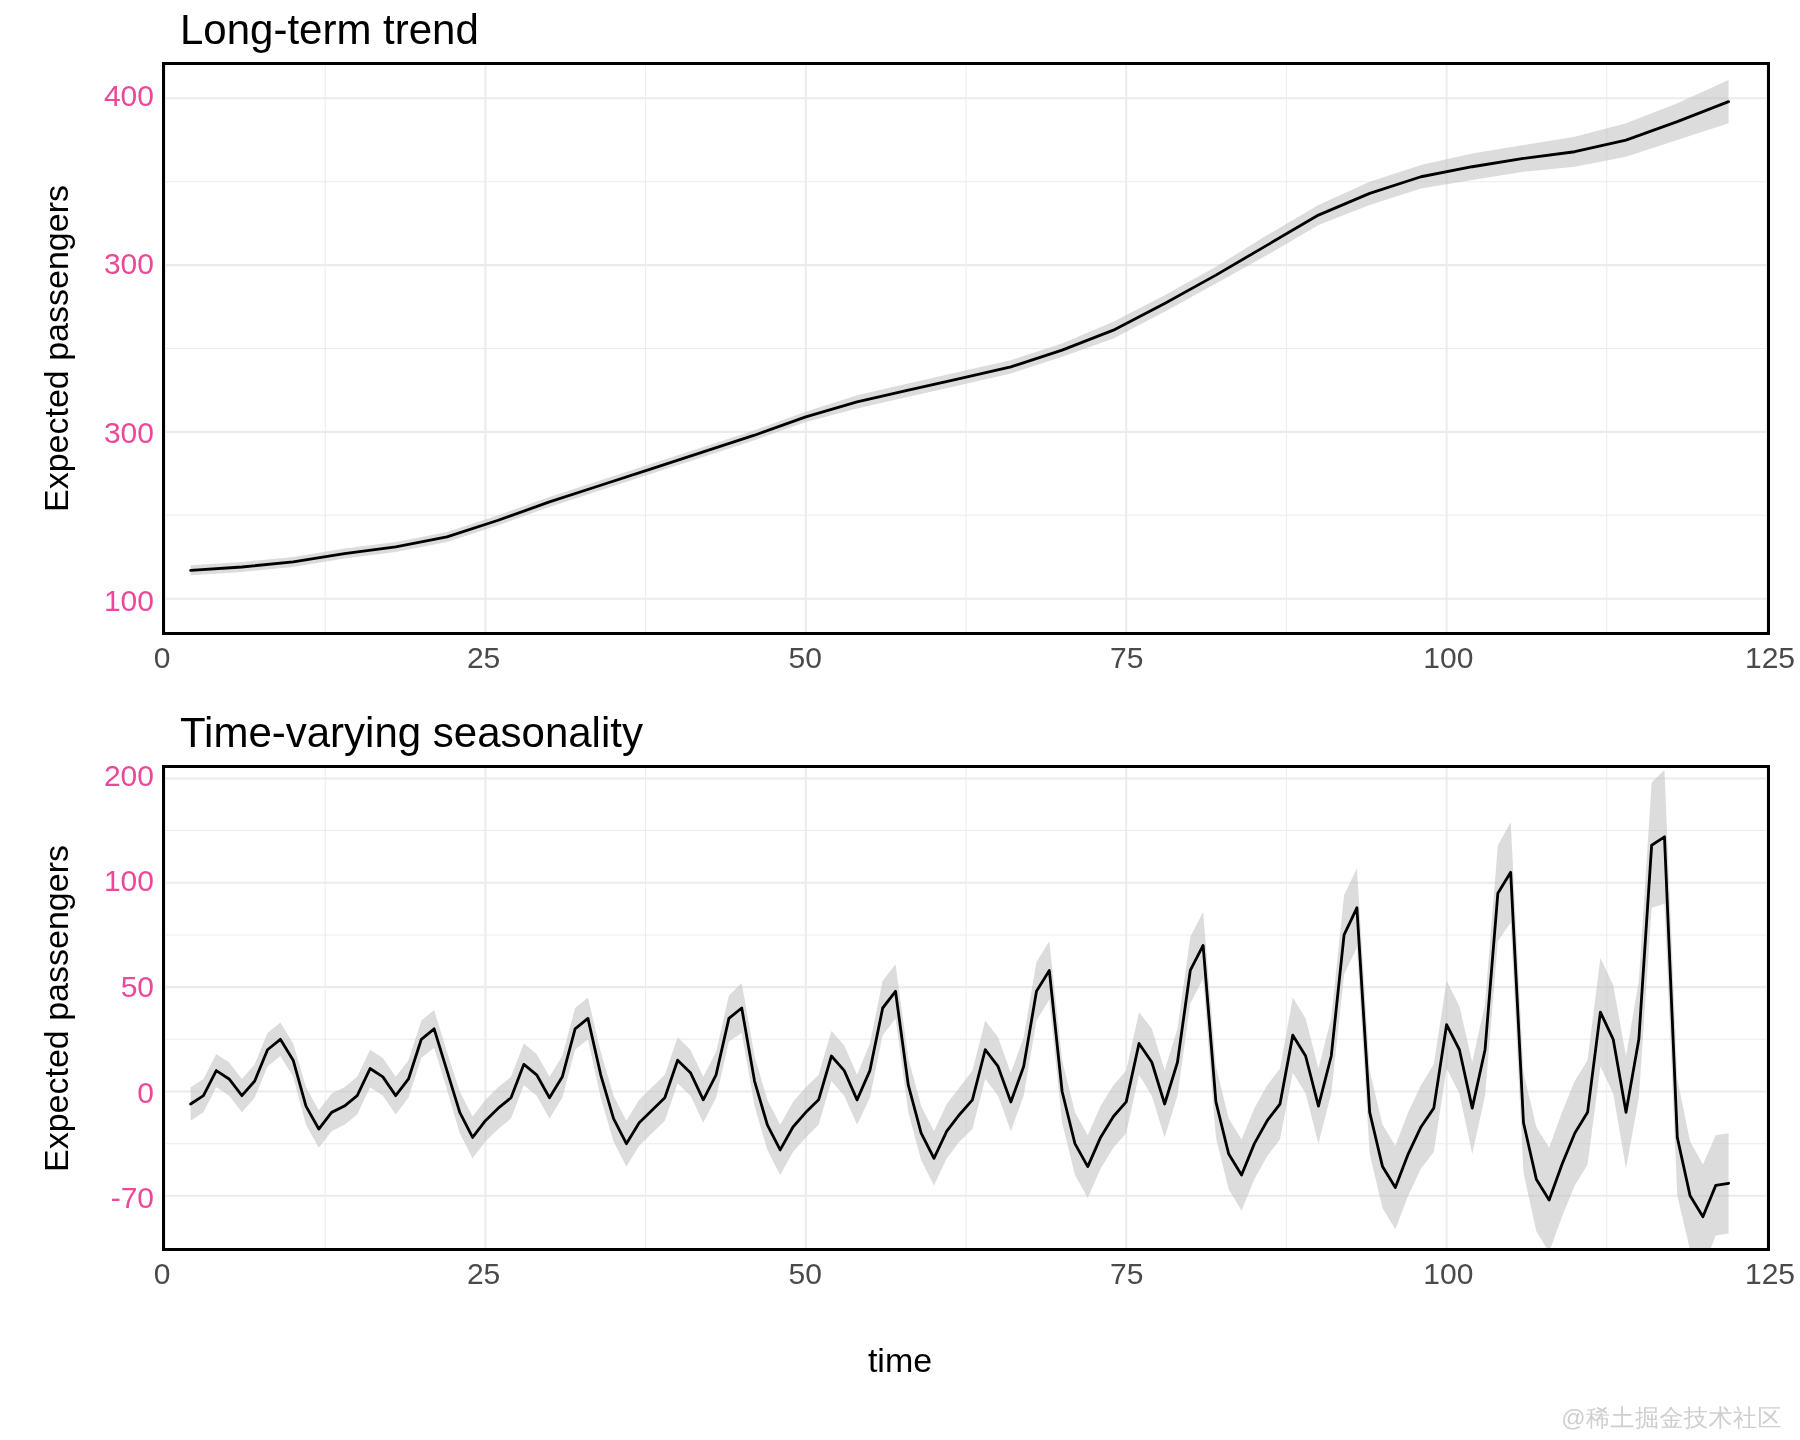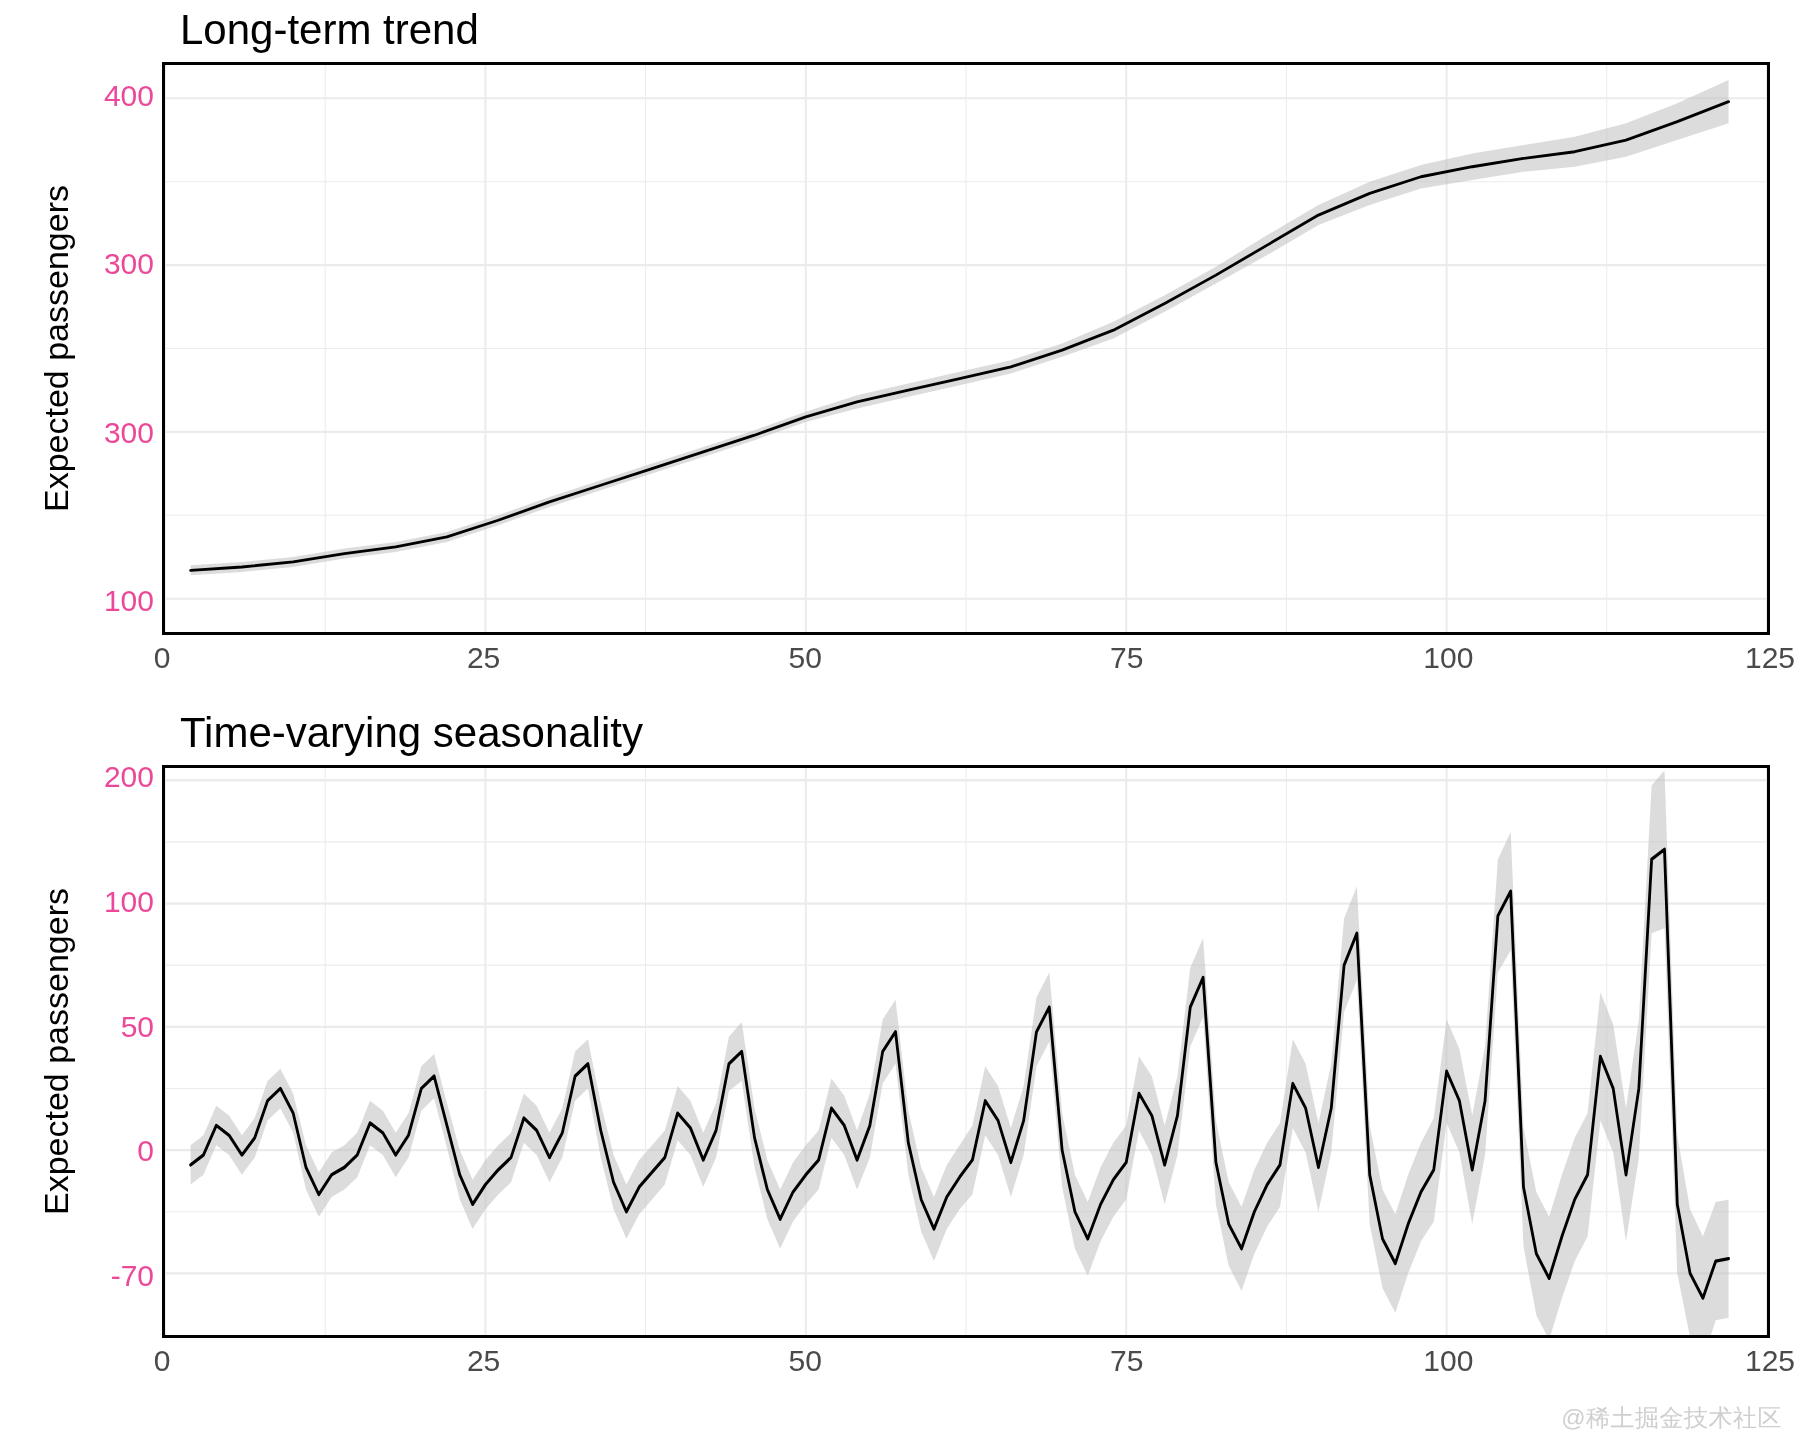--- a/index.html
+++ b/index.html
@@ -196,16 +196,17 @@
         </div>
     </div>
     <div class="xtick-row" id="xticks-season">
         <div class="xtick" style="left: 0%;">0</div>
         <div class="xtick" style="left: 20%;">25</div>
         <div class="xtick" style="left: 40%;">50</div>
         <div class="xtick" style="left: 60%;">75</div>
         <div class="xtick" style="left: 80%;">100</div>
         <div class="xtick" style="left: 100%;">125</div>
       </div>
+    <div class="xlab">time</div>
   </div>
 
   <div class="watermark">@稀土掘金技术社区</div>
 </div>
 
 </body></html>

